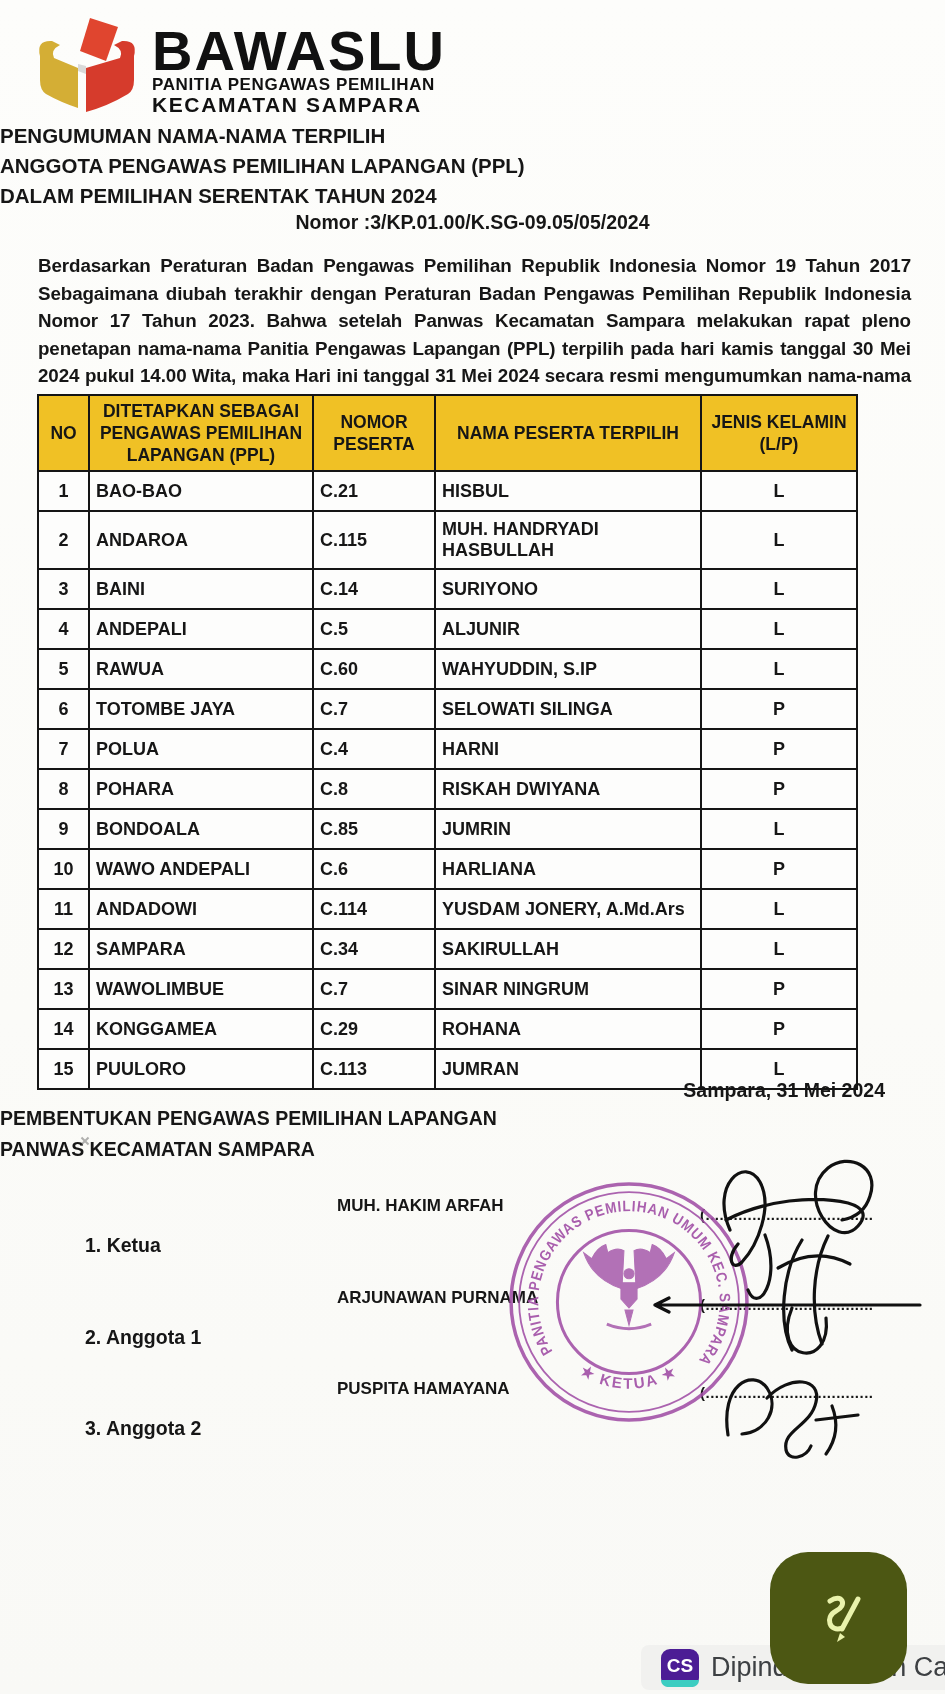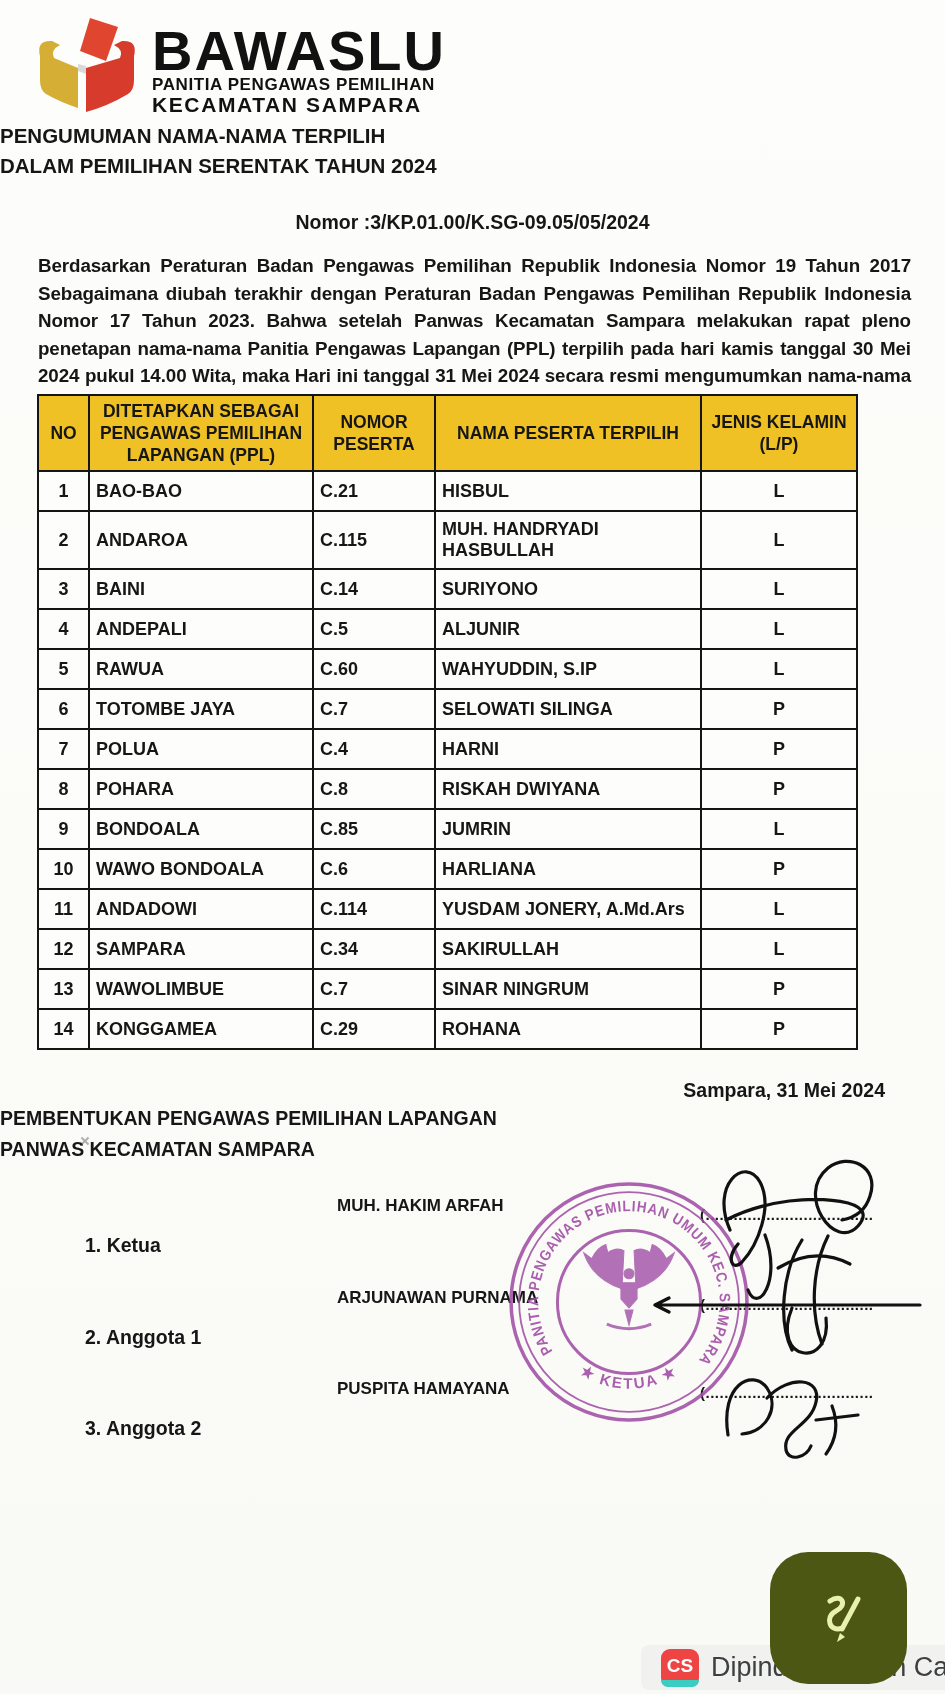--- a/index.html
+++ b/index.html
@@ -44,21 +44,21 @@
   .stamp-wrap{position:absolute;left:503px;top:1176px;width:252px;height:252px;}
   .sig-ink{position:absolute;left:630px;top:1140px;width:315px;height:330px;pointer-events:none;}
   .scan-artifact{position:absolute;left:80px;top:1136px;width:10px;height:10px;opacity:.45;}
   .scan-artifact:before,.scan-artifact:after{content:"";position:absolute;left:4px;top:0;
     width:2px;height:10px;background:#555;}
   .scan-artifact:before{transform:rotate(45deg);}
   .scan-artifact:after{transform:rotate(-45deg);}
   
   .watermark-bar{position:absolute;left:641px;top:1645px;width:320px;height:45px;
     background:#f1f1ef;border-radius:8px;display:flex;align-items:center;z-index:1;}
-  .cs-badge{position:relative;width:38px;height:38px;margin-left:20px;background:#ef4444;
+  .cs-badge{position:relative;width:38px;height:38px;margin-left:20px;background:#4c1d95;
     border-radius:9px;flex:0 0 auto;}
   .cs-badge span{position:absolute;left:0;top:1px;width:100%;text-align:center;
     color:#fff;font-size:19px;font-weight:bold;line-height:32px;}
   .cs-badge i{position:absolute;left:0;bottom:0;width:100%;height:7px;background:#3bcdc1;
     border-radius:0 0 9px 9px;}
   .watermark-text{margin-left:12px;font-size:27px;color:#3d4043;white-space:nowrap;}
   .fab{position:absolute;left:770px;top:1552px;width:137px;height:132px;background:#4c5713;
     border:none;border-radius:38px;z-index:5;display:flex;align-items:center;justify-content:center;
     cursor:pointer;padding:0;}
 </style>
@@ -80,20 +80,21 @@
     </svg>
     <div class="brand-block">
       <div class="brand">BAWASLU</div>
       <div class="brand-sub1">PANITIA PENGAWAS PEMILIHAN</div>
       <div class="brand-sub2">KECAMATAN SAMPARA</div>
     </div>
   </div>
 
   <div class="doc-title">
     <div>PENGUMUMAN NAMA-NAMA TERPILIH</div>
+    <div>ANGGOTA PENGAWAS PEMILIHAN LAPANGAN (PPL)</div>
     <div>DALAM PEMILIHAN SERENTAK TAHUN 2024</div>
   </div>
   <div class="doc-number">Nomor :3/KP.01.00/K.SG-09.05/05/2024</div>
 
   <div class="doc-paragraph">Berdasarkan Peraturan Badan Pengawas Pemilihan Republik Indonesia Nomor 19 Tahun 2017 Sebagaimana diubah terakhir dengan Peraturan Badan Pengawas Pemilihan Republik Indonesia Nomor 17 Tahun 2023. Bahwa setelah Panwas Kecamatan Sampara melakukan rapat pleno penetapan nama-nama Panitia Pengawas Lapangan (PPL) terpilih pada hari kamis tanggal 30 Mei 2024 pukul 14.00 Wita, maka Hari ini tanggal 31 Mei 2024 secara resmi mengumumkan nama-nama Panitia Pengawas Lapangan (PPL) terpilih sebagai berikut :</div>
 
   <table class="tbl">
     <colgroup>
       <col style="width:51px">
         <col style="width:224px">
@@ -173,21 +174,21 @@
         </tr>
       <tr>
           <td class="td-c">9</td>
           <td class="td-l">BONDOALA</td>
           <td class="td-l">C.85</td>
           <td class="td-l">JUMRIN</td>
           <td class="td-c">L</td>
         </tr>
       <tr>
           <td class="td-c">10</td>
-          <td class="td-l">WAWO BONDOALA</td>
+          <td class="td-l">WAWO ANDEPALI</td>
           <td class="td-l">C.6</td>
           <td class="td-l">HARLIANA</td>
           <td class="td-c">P</td>
         </tr>
       <tr>
           <td class="td-c">11</td>
           <td class="td-l">ANDADOWI</td>
           <td class="td-l">C.114</td>
           <td class="td-l">YUSDAM JONERY, A.Md.Ars</td>
           <td class="td-c">L</td>
@@ -205,20 +206,27 @@
           <td class="td-l">C.7</td>
           <td class="td-l">SINAR NINGRUM</td>
           <td class="td-c">P</td>
         </tr>
       <tr>
           <td class="td-c">14</td>
           <td class="td-l">KONGGAMEA</td>
           <td class="td-l">C.29</td>
           <td class="td-l">ROHANA</td>
           <td class="td-c">P</td>
+        </tr>
+      <tr>
+          <td class="td-c">15</td>
+          <td class="td-l">PUULORO</td>
+          <td class="td-l">C.113</td>
+          <td class="td-l">JUMRAN</td>
+          <td class="td-c">L</td>
         </tr>
     </tbody>
   </table>
 
   <div class="place-date">Sampara, 31 Mei 2024</div>
 
   <div class="closing-head">
     <div>PEMBENTUKAN PENGAWAS PEMILIHAN LAPANGAN</div>
     <div>PANWAS KECAMATAN SAMPARA</div>
   </div>

